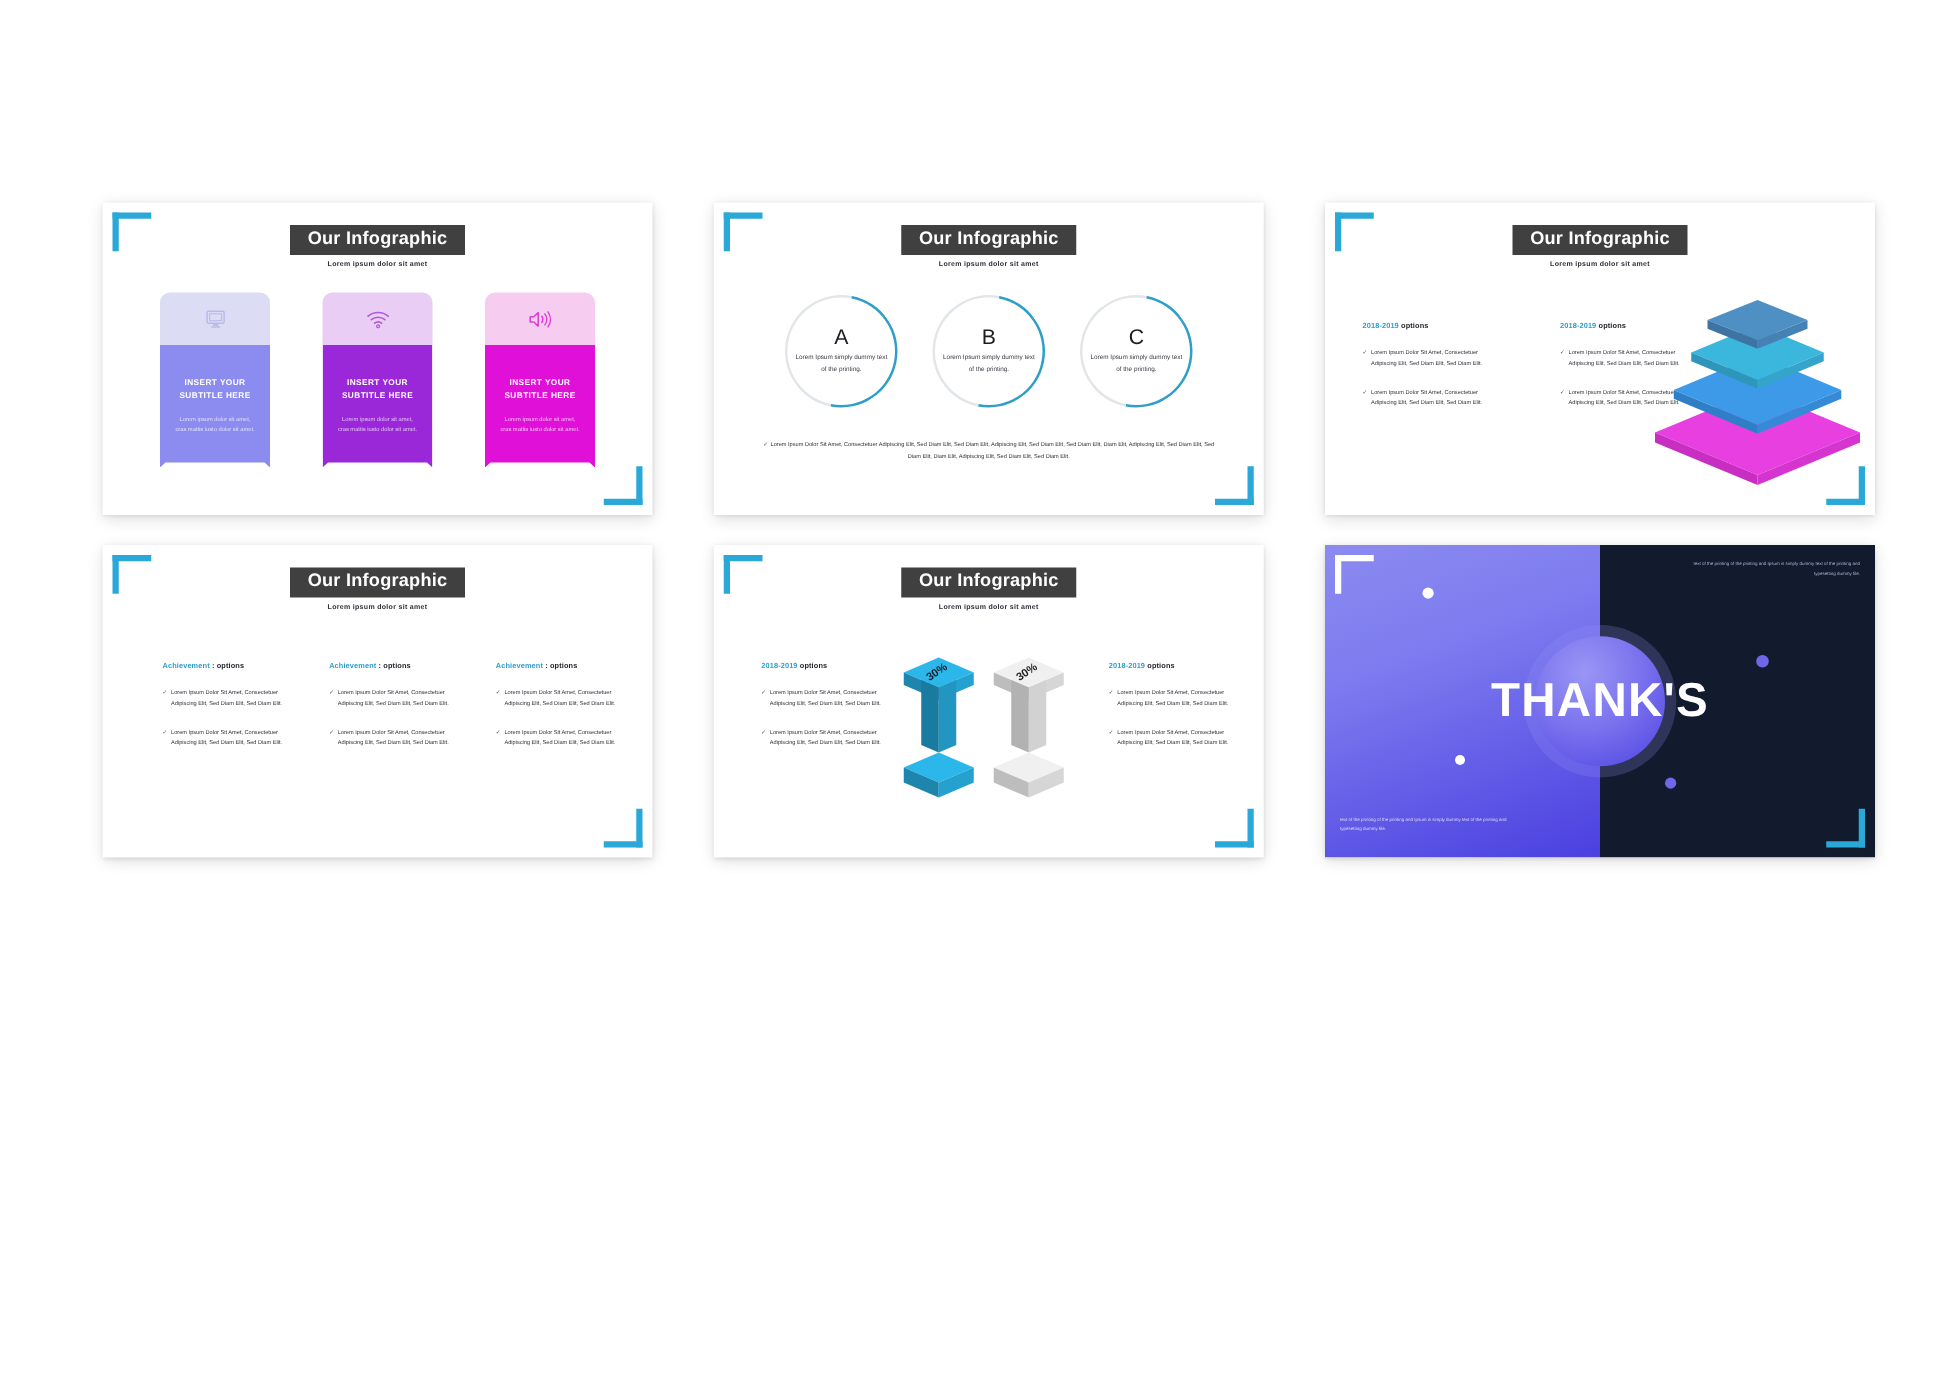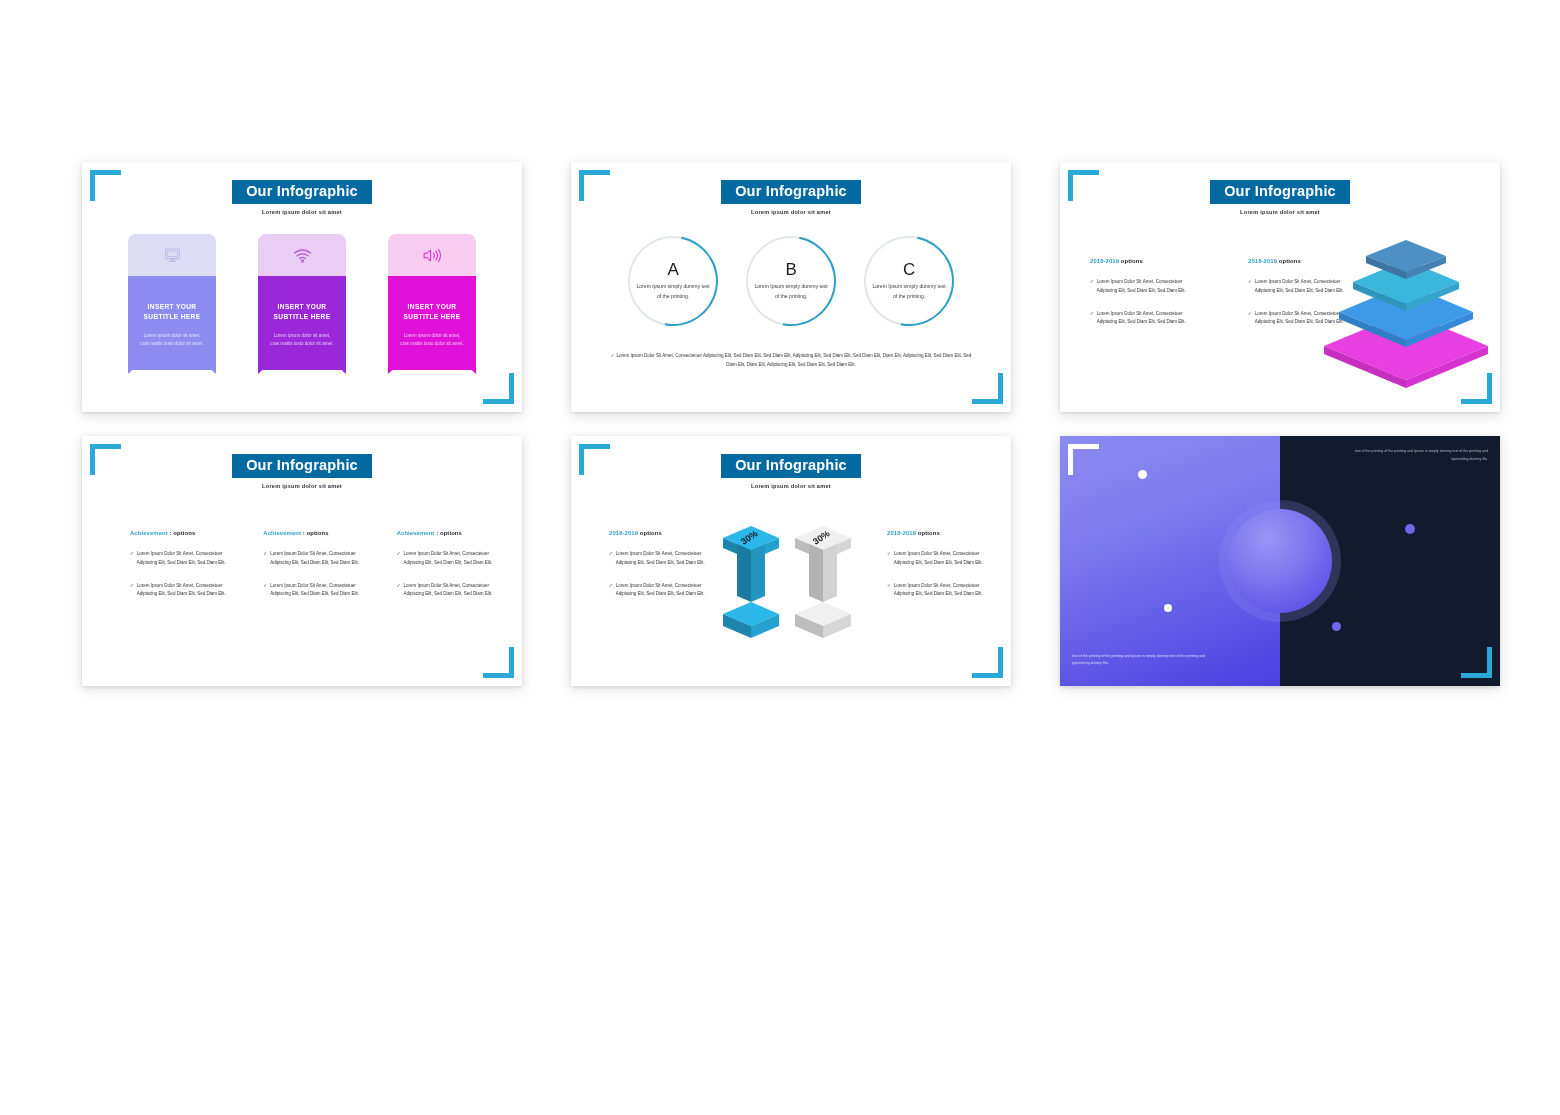--- a/index.html
+++ b/index.html
@@ -25,21 +25,21 @@
 
   
   .brk{position:absolute;width:26px;height:26px;}
   .brk.tl{left:8px;top:8px;border-left:5px solid #2aa8d8;border-top:5px solid #2aa8d8;}
   .brk.br{right:8px;bottom:8px;border-right:5px solid #2aa8d8;border-bottom:5px solid #2aa8d8;}
   .brk.tl.white{border-left-color:#ffffff;border-top-color:#ffffff;}
 
   
   .title-wrap{position:absolute;left:0;right:0;top:18px;text-align:center;}
   .title-badge{
-    display:inline-block;background:#0369a1;color:#ffffff;
+    display:inline-block;background:#404040;color:#ffffff;
     font-size:14.5px;font-weight:bold;letter-spacing:.2px;
     padding:4px 14px 5px;line-height:1.05;
   }
   .title-sub{
     margin-top:5px;font-size:5.6px;font-weight:bold;color:#2f2f3a;letter-spacing:.25px;
   }
 
   
   .cards{position:absolute;left:0;right:0;top:72px;display:flex;justify-content:center;gap:42px;}
   .card{width:88px;}
@@ -387,19 +387,20 @@
 
   <div class="slide s6">
     <div class="half-l"></div>
     <div class="half-r"></div>
     <div class="dot d1"></div>
     <div class="dot d2"></div>
     <div class="dot d3"></div>
     <div class="dot d4"></div>
     <div class="glow"></div>
     <div class="orb"></div>
+    <div class="thanks">THANK'S</div>
     <div class="tx-tr">text of the printing of the printing and Ipsum is simply dummy text of the printing and typesetting dummy file.</div>
     <div class="tx-bl">text of the printing of the printing and Ipsum is simply dummy text of the printing and typesetting dummy file.</div>
     <div class="brk tl white"></div>
     <div class="brk br"></div>
   </div>
 
 </div>
 
 </body></html>

